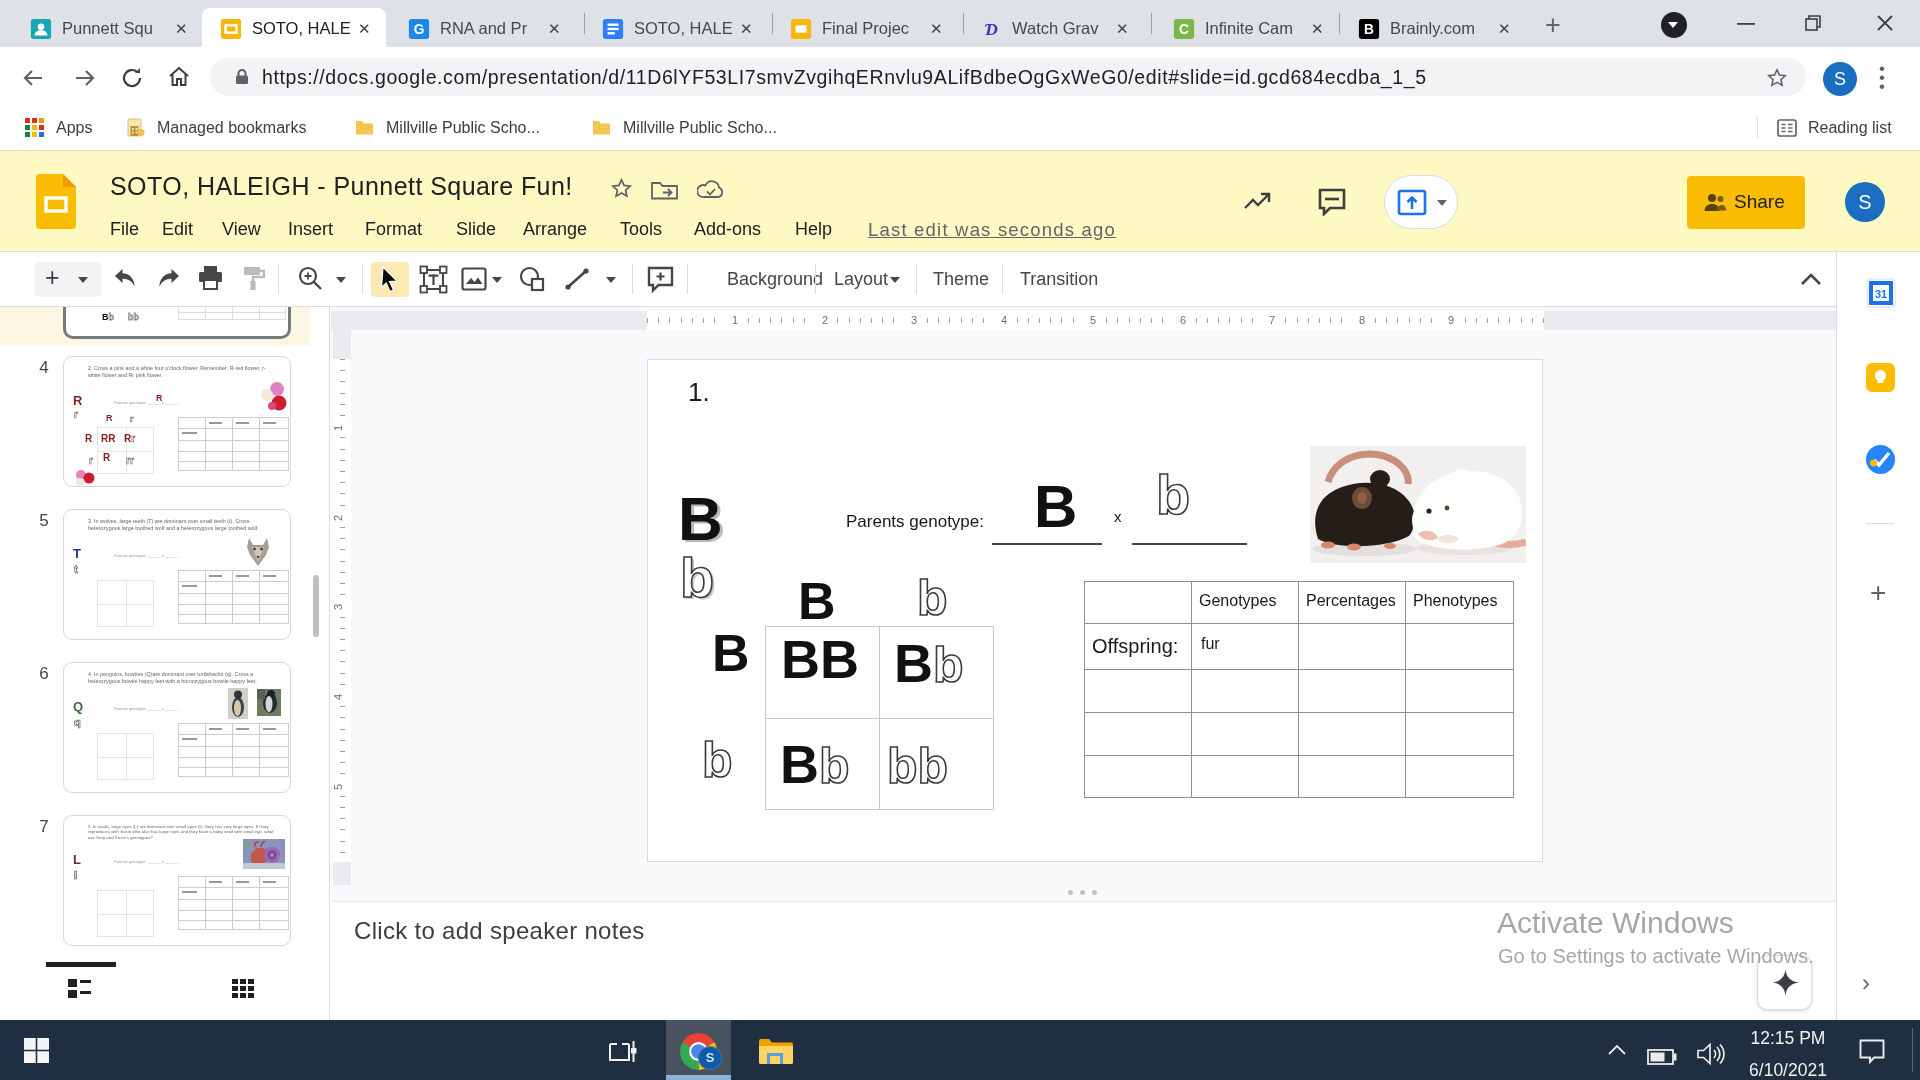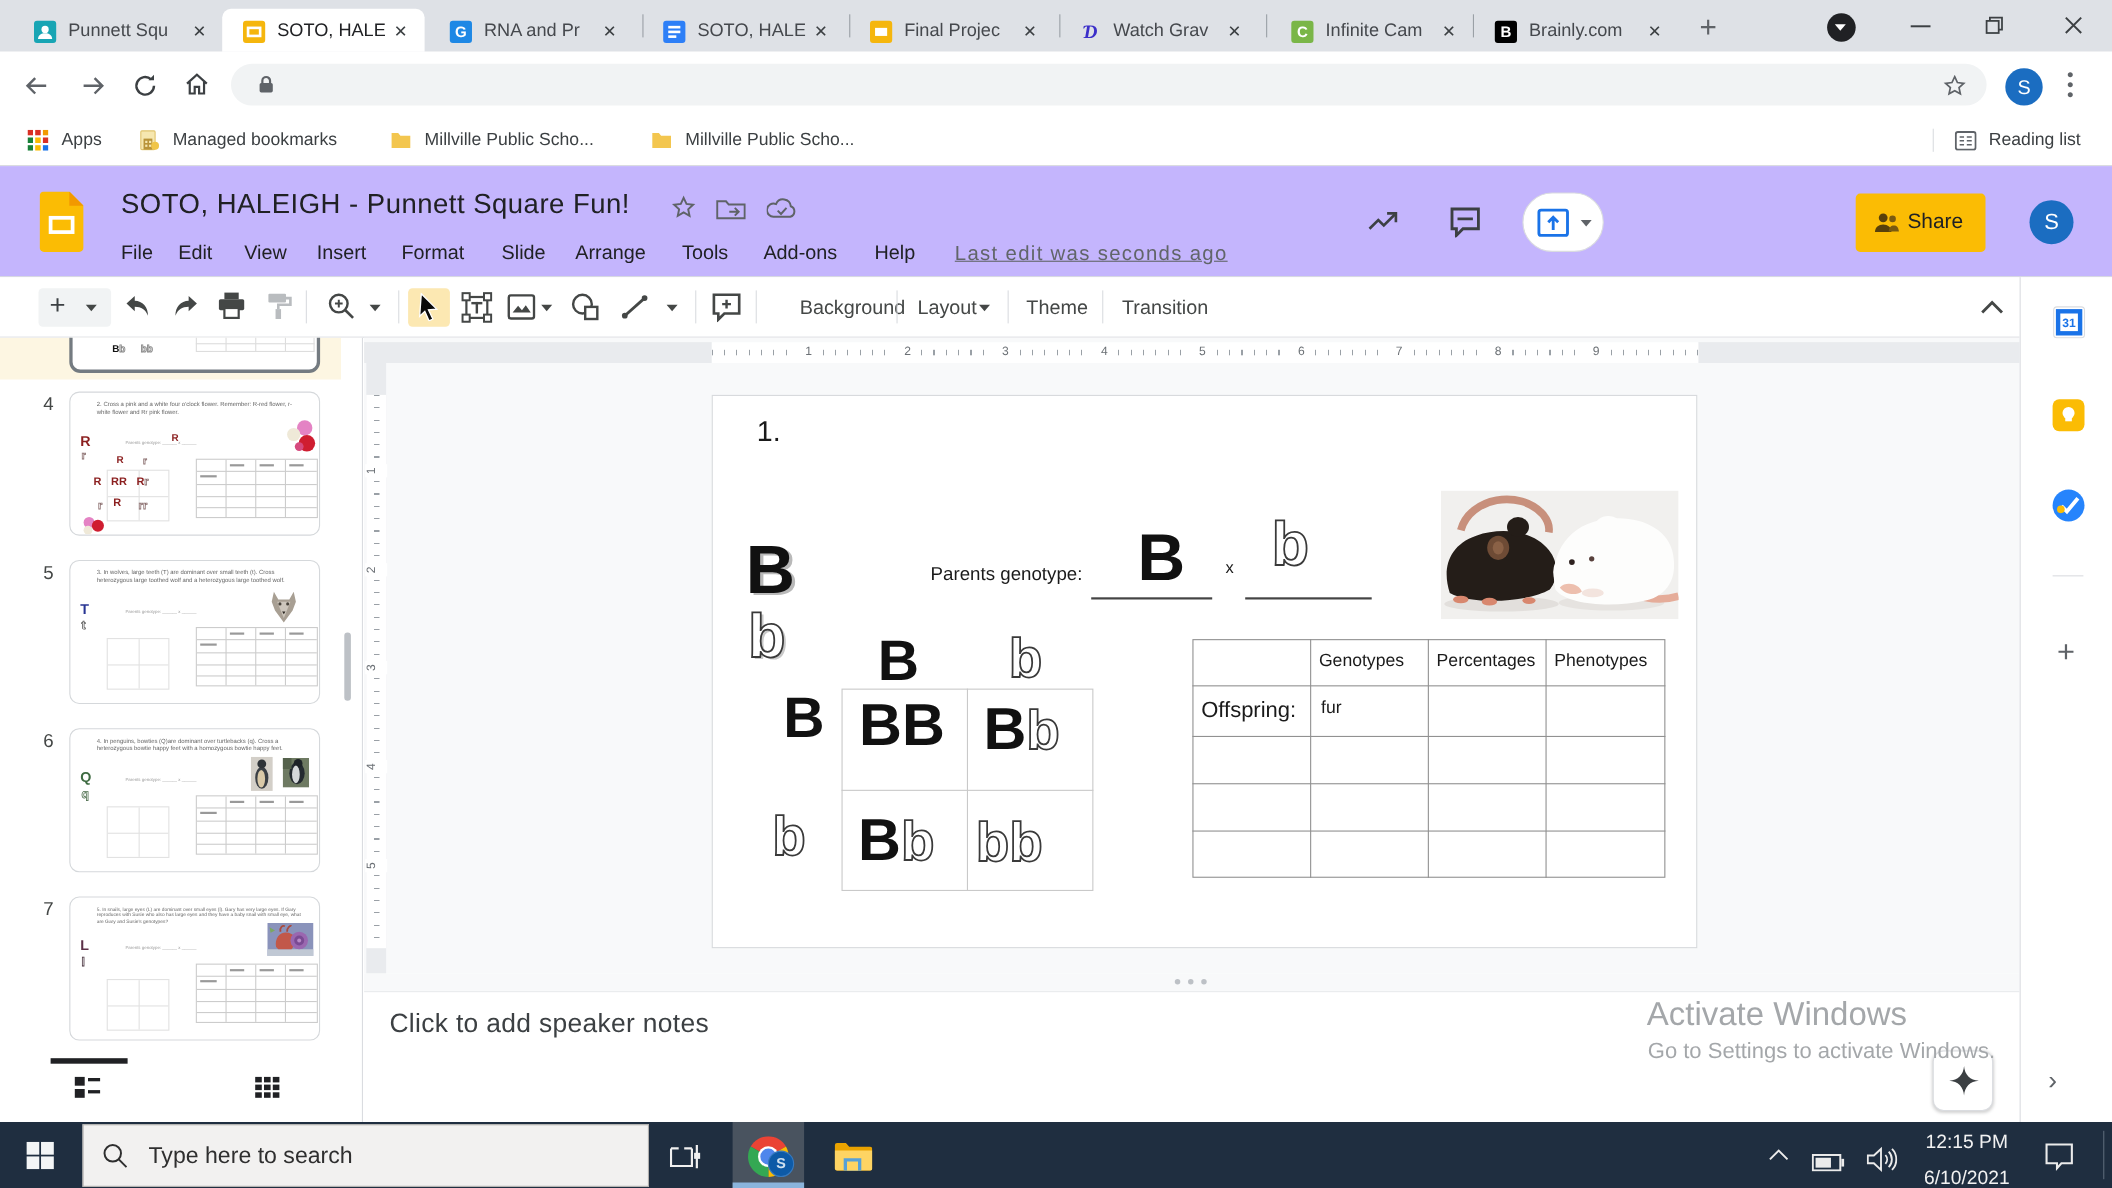--- a/index.html
+++ b/index.html
@@ -20,21 +20,21 @@
   
   #navbar { position:absolute; left:0; top:47px; width:1920px; height:58px; background:#fff; }
   #urlpill { position:absolute; left:210px; top:11px; width:1596px; height:38px; border-radius:19px; background:#f1f3f4; }
   #urltext { position:absolute; left:262px; top:19px; font-size:19.5px; color:#202124; letter-spacing:0.6px; }
 
   
   #bookmarks { position:absolute; left:0; top:105px; width:1920px; height:46px; background:#fff; border-bottom:1px solid #dadce0; }
   .bk { position:absolute; top:0; height:45px; display:flex; align-items:center; font-size:16px; color:#3c4043; }
 
   
-  #docheader { position:absolute; left:0; top:151px; width:1920px; height:101px; background:#c4b5fd; border-bottom:1px solid #dadce0; }
+  #docheader { position:absolute; left:0; top:151px; width:1920px; height:101px; background:#fef9c3; border-bottom:1px solid #dadce0; }
   #doctitle { position:absolute; left:110px; top:21px; font-size:25px; color:#202124; letter-spacing:0.45px; }
   .menuitem { position:absolute; top:68px; font-size:18px; color:#202124; }
   #lastedit { position:absolute; left:868px; top:68px; font-size:18.5px; color:#616569; text-decoration:underline; letter-spacing:1.2px; }
 
   
   #toolbar { position:absolute; left:0; top:252px; width:1836px; height:55px; background:#fff; border-bottom:1px solid #dadce0; }
   .tbsep { position:absolute; top:12px; width:1px; height:30px; background:#dadce0; }
   .tbtext { position:absolute; top:17px; font-size:18px; color:#444746; }
   .caret { width:0; height:0; border-left:5px solid transparent; border-right:5px solid transparent; border-top:6px solid #444746; position:absolute; }
 
@@ -186,20 +186,21 @@
       <path d="M21 3 v5 h-5 z" fill="#3c4043"></path>
     </svg>
   <svg class="abs" style="left:166px; top:17px;" width="26" height="26" viewBox="0 0 26 26">
       <path d="M4 12 L13 4 L22 12 M6.5 10.5 V21 H11 V15 H15 V21 H19.5 V10.5" stroke="#3c4043" stroke-width="2" fill="none"></path>
     </svg>
   <div id="urlpill"></div>
   <svg class="abs" style="left:233px; top:21px;" width="18" height="18" viewBox="0 0 18 18">
       <rect x="3" y="7.5" width="12" height="8.5" rx="1.5" fill="#5f6368"></rect>
       <path d="M5.5 8 V5.5 a3.5 3.5 0 0 1 7 0 V8" stroke="#5f6368" stroke-width="2" fill="none"></path>
     </svg>
+  <div id="urltext">https://docs.google.com/presentation/d/11D6lYF53LI7smvZvgihqERnvlu9ALifBdbeOgGxWeG0/edit#slide=id.gcd684ecdba_1_5</div>
   <svg class="abs" style="left:1766px; top:20px;" width="22" height="22" viewBox="0 0 24 24">
       <path d="M12 3 l2.7 5.8 6.3.7-4.7 4.3 1.3 6.2-5.6-3.2-5.6 3.2 1.3-6.2L3 9.5l6.3-.7z" fill="none" stroke="#5f6368" stroke-width="1.7"></path>
     </svg>
   <div class="abs" style="left:1823px; top:15px; width:34px; height:34px; border-radius:50%; background:#1b6dc1; color:#fff; font-size:18px; text-align:center; line-height:34px;">S</div>
   <div class="abs" style="left:1878px; top:17px; color:#5f6368; font-size:17px; line-height:9px; width:8px; text-align:center;">•<br>•<br>•</div>
 </div>
 
 <div id="bookmarks">
   <div class="bk" style="left:25px;">
     <svg width="19" height="19" viewBox="0 0 19 19">
@@ -685,27 +686,20 @@
   <div class="abs" style="left:33px; top:325px; font-size:28px; color:#5f6368; font-weight:300;">+</div>
 </div>
 
 <div id="taskbar">
   <svg class="abs" style="left:24px; top:18px;" width="25" height="25" viewBox="0 0 25 25">
       <rect x="0" y="0" width="11.7" height="11.7" fill="#f3f5f6"></rect>
       <rect x="13.3" y="0" width="11.7" height="11.7" fill="#f3f5f6"></rect>
       <rect x="0" y="13.3" width="11.7" height="11.7" fill="#f3f5f6"></rect>
       <rect x="13.3" y="13.3" width="11.7" height="11.7" fill="#f3f5f6"></rect>
     </svg>
-  <div id="searchbox">
-    <svg style="margin-left:17px;" width="23" height="23" viewBox="0 0 23 23">
-        <circle cx="9.5" cy="9.5" r="7.5" fill="none" stroke="#2f2f2f" stroke-width="1.8"></circle>
-        <path d="M15 15 L22 22" stroke="#2f2f2f" stroke-width="1.8"></path>
-      </svg>
-    <span style="margin-left:19px; font-size:21px; color:#2f2f2f;">Type here to search</span>
-  </div>
   <svg class="abs" style="left:609px; top:19px;" width="29" height="25" viewBox="0 0 29 25">
       <path d="M1 5 H8 M13 5 H20 M1 5 V21 H20 V5 M1 21 H20" stroke="#f0f0f0" stroke-width="2" fill="none"></path>
       <path d="M24.5 2 V23" stroke="#f0f0f0" stroke-width="2"></path>
       <rect x="22" y="9" width="5.5" height="5.5" fill="#f0f0f0"></rect>
     </svg>
   <div class="abs" style="left:666px; top:0; width:65px; height:60px; background:#49535f;">
     <svg class="abs" style="left:14px; top:13px;" width="37" height="37" viewBox="0 0 37 37">
       <path d="M18.5 18.5 L2.48 9.25 A18.5 18.5 0 0 1 34.52 9.25 z" fill="#ea4335"></path>
       <path d="M18.5 18.5 L34.52 9.25 A18.5 18.5 0 0 1 18.5 37 z" fill="#fbbc04"></path>
       <path d="M18.5 18.5 L18.5 37 A18.5 18.5 0 0 1 2.48 9.25 z" fill="#34a853"></path>

